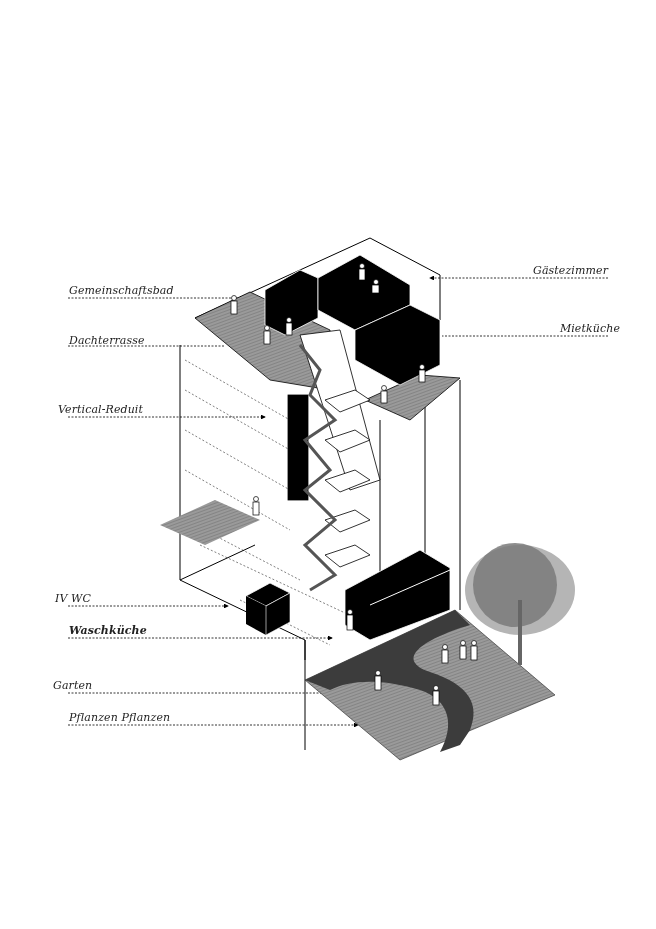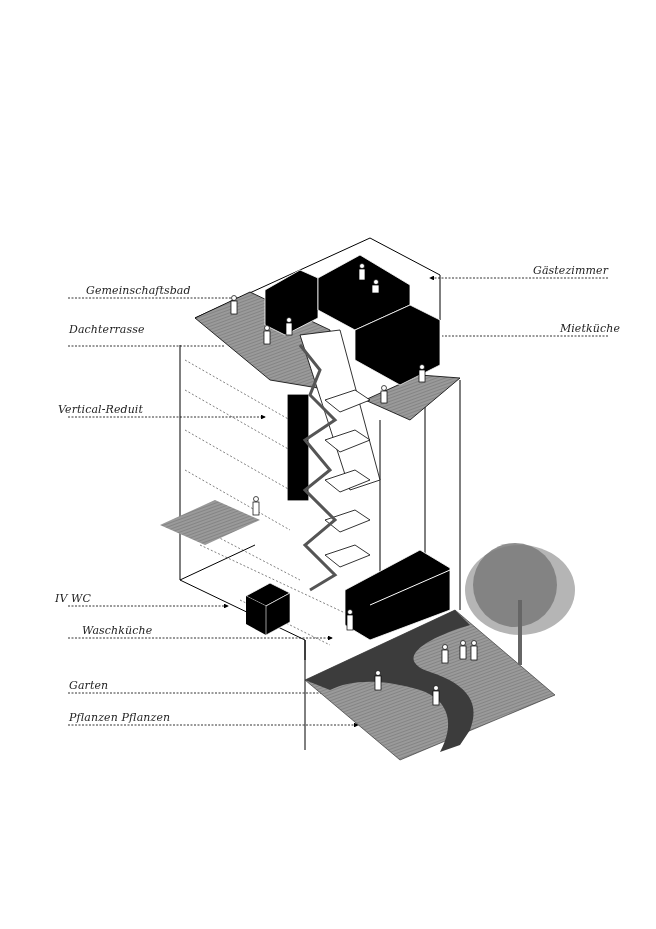--- a/index.html
+++ b/index.html
@@ -152,21 +152,21 @@
         <circle cx="474" cy="643" r="2.5"></circle>
         <rect x="471" y="646" width="6" height="14"></rect>
       </g>
     <g>
         <circle cx="350" cy="612" r="2.5"></circle>
         <rect x="347" y="615" width="6" height="15"></rect>
       </g>
   </g>
 </svg>
 
-<div class="label" style="left:86px;top:284px;">Gemeinschaftsbad</div>
-<div class="label" style="left:69px;top:323px;">Dachterrasse</div>
+<div class="label" style="left:69px;top:284px;">Gemeinschaftsbad</div>
+<div class="label" style="left:69px;top:334px;">Dachterrasse</div>
 <div class="label" style="left:58px;top:403px;">Vertical-Reduit</div>
 <div class="label" style="left:55px;top:592px;">IV WC</div>
-<div class="label" style="left:82px;top:624px;">Waschküche</div>
-<div class="label" style="left:69px;top:679px;font-style:italic;">Garten</div>
+<div class="label" style="left:69px;top:624px;font-weight:bold;">Waschküche</div>
+<div class="label" style="left:53px;top:679px;font-style:italic;">Garten</div>
 <div class="label" style="left:69px;top:711px;">Pflanzen Pflanzen</div>
 <div class="label right" style="right:48px;top:264px;">Gästezimmer</div>
 <div class="label right" style="right:36px;top:322px;">Mietküche</div>
 
 </body></html>

